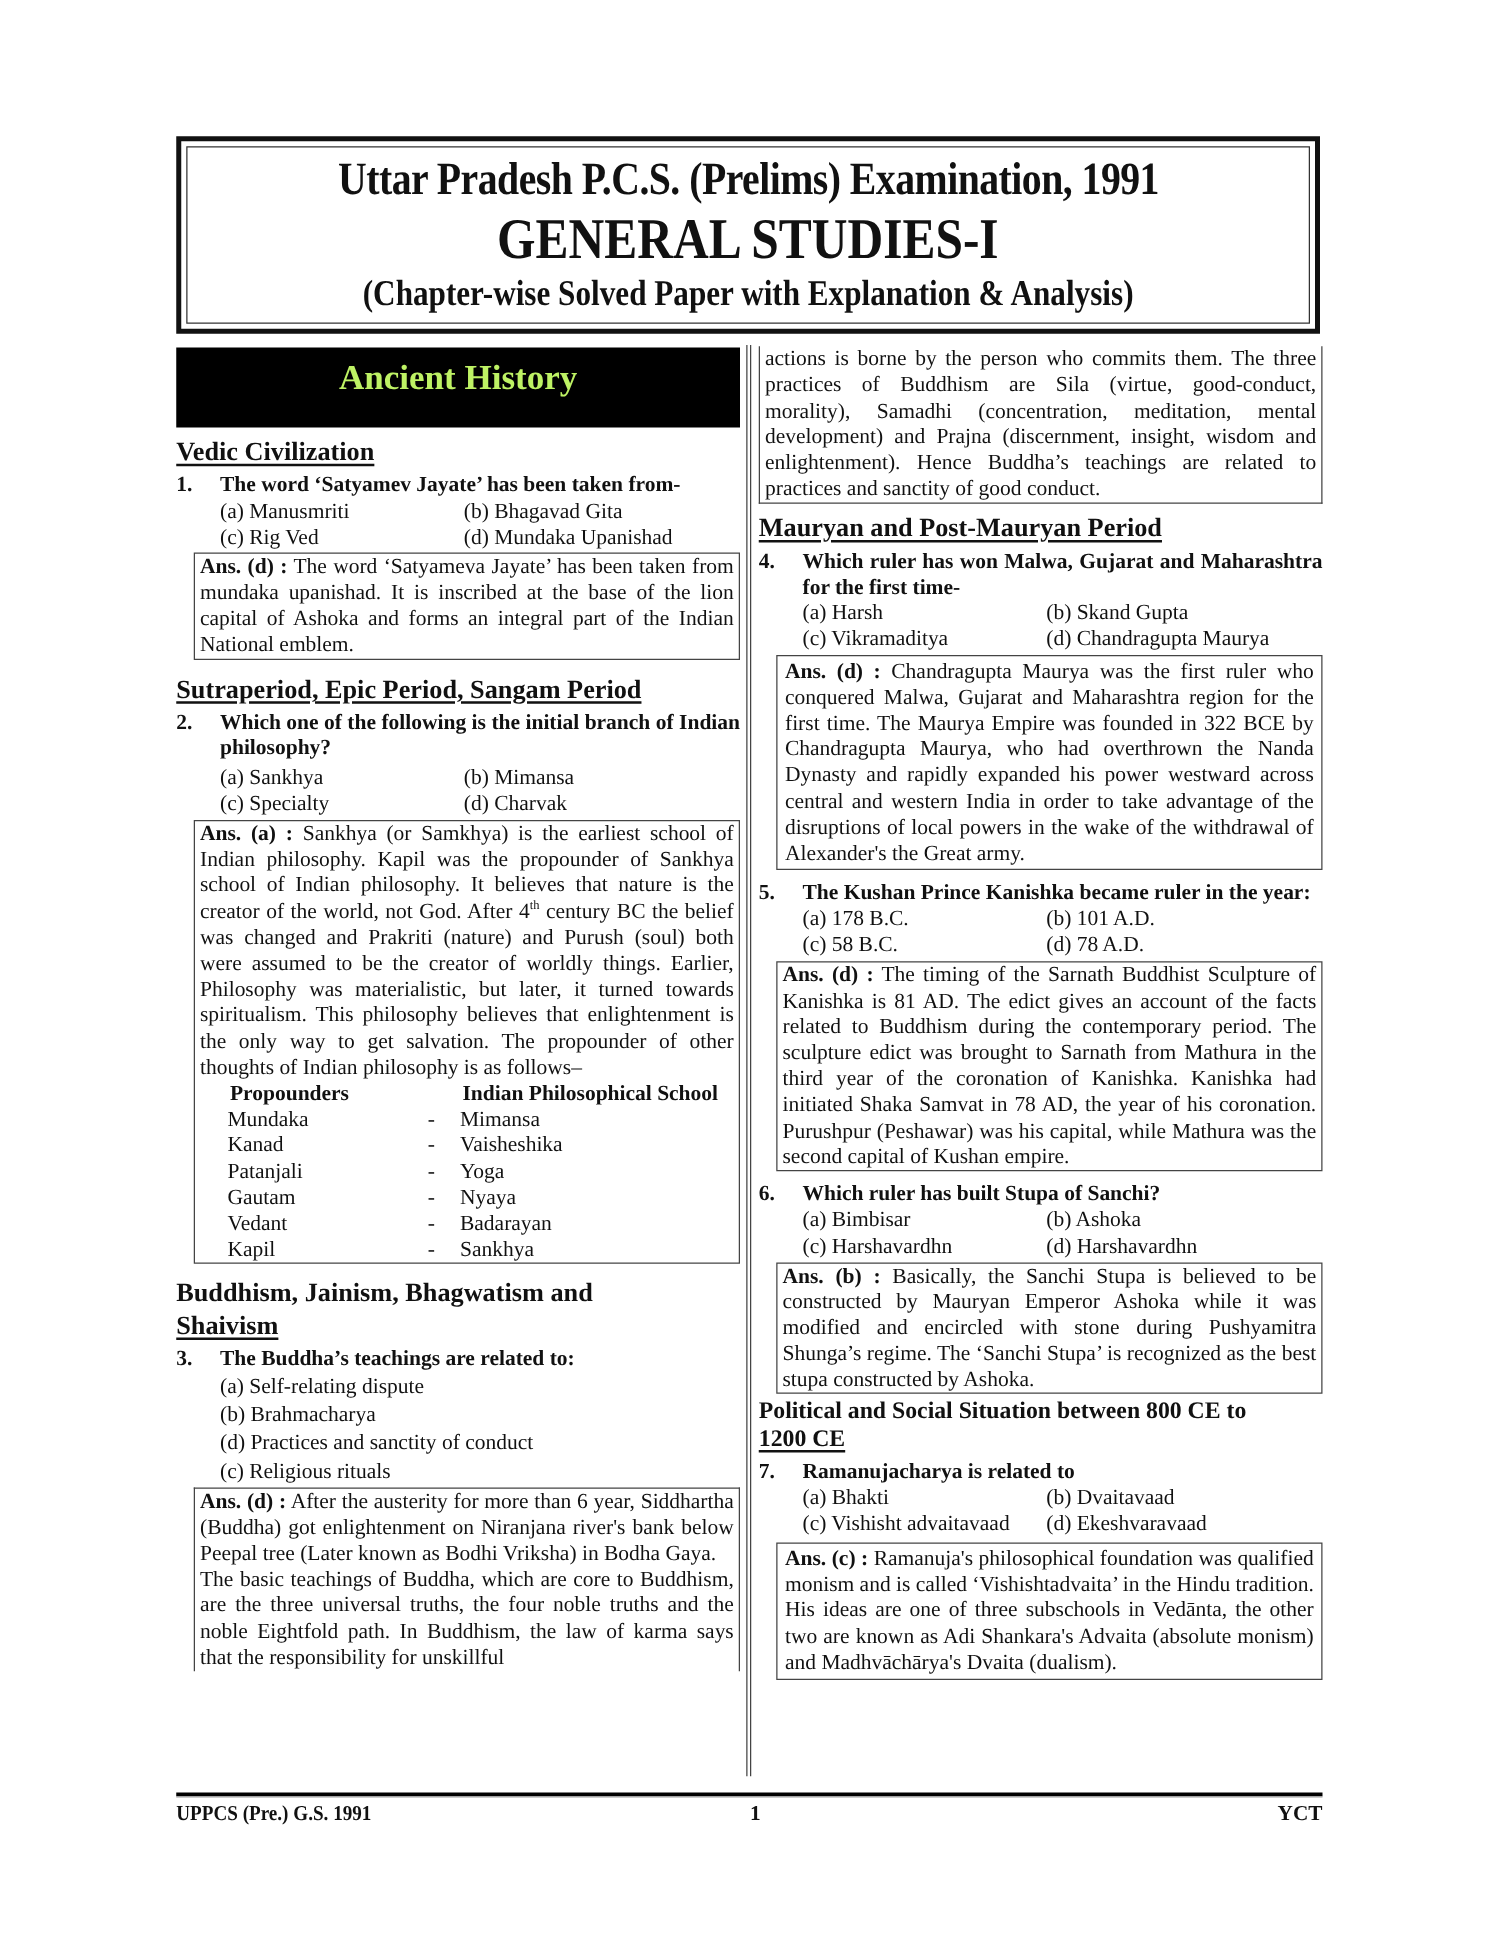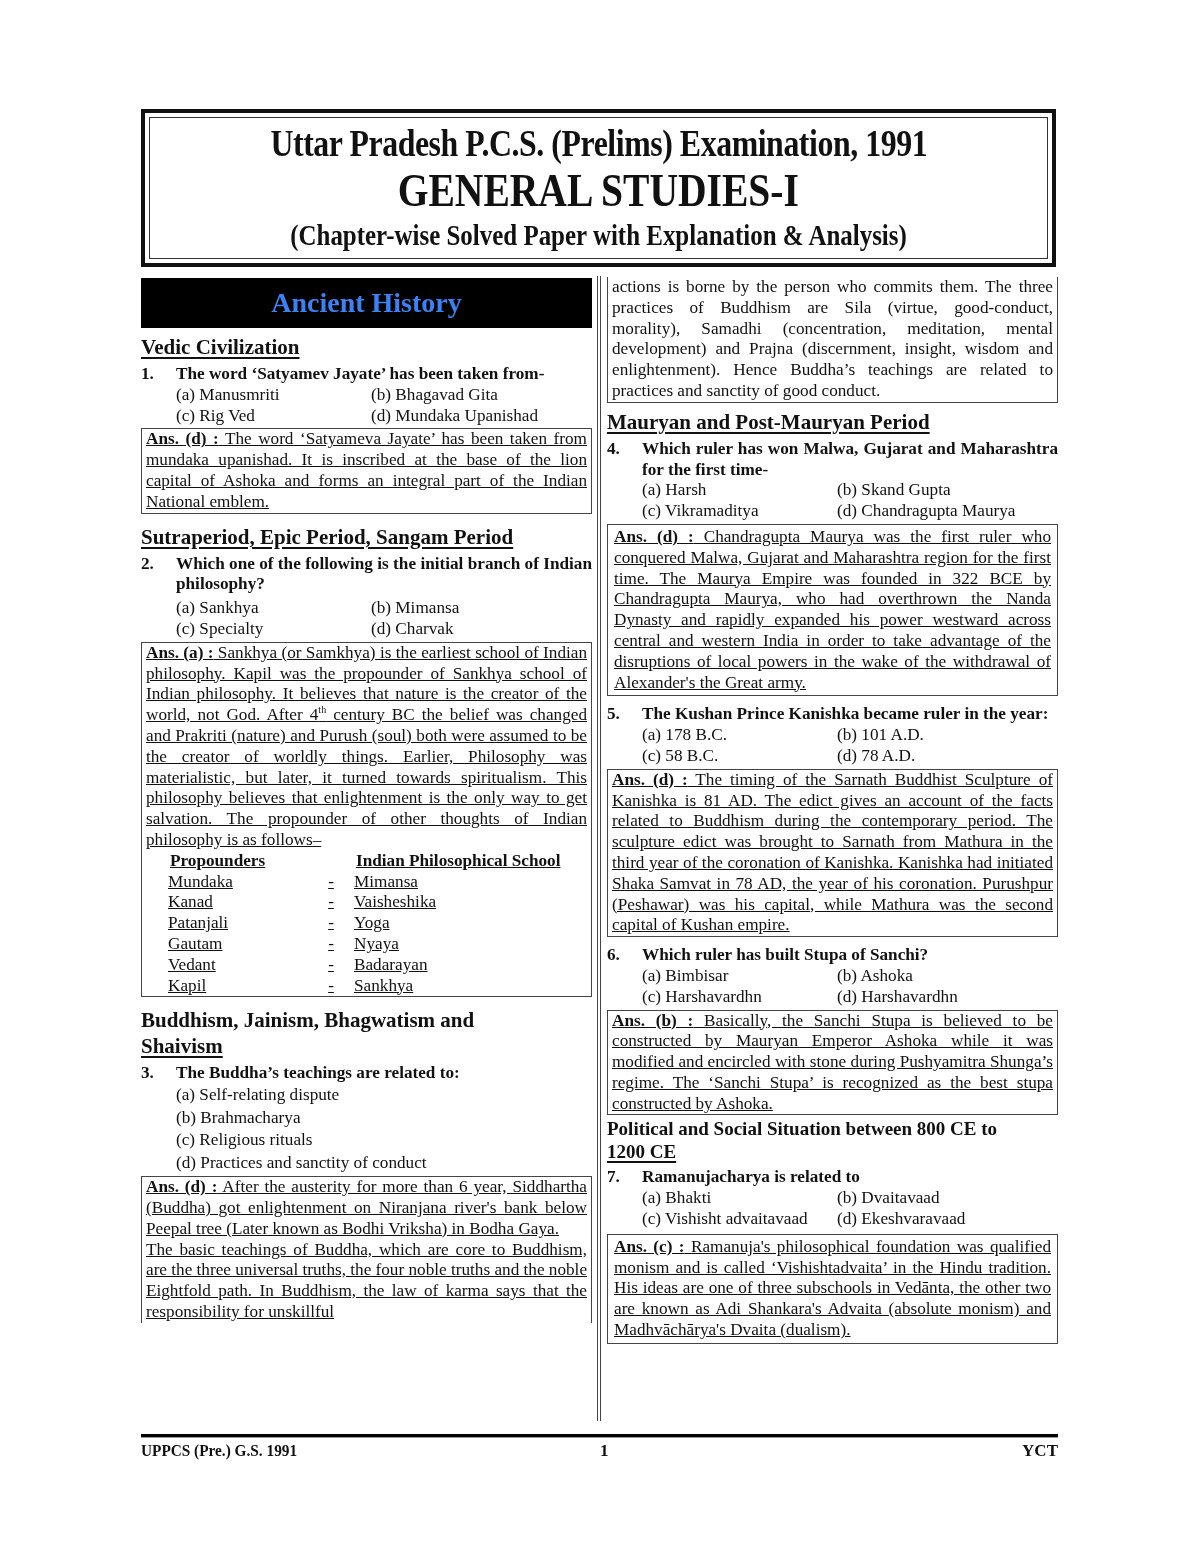--- a/index.html
+++ b/index.html
@@ -12,33 +12,33 @@
   .title-line1 { font-weight: bold; font-size: 37px; line-height: 44px; letter-spacing: -0.5px; transform: scaleX(0.86); white-space: nowrap; }
   .title-line2 { font-weight: bold; font-size: 46px; line-height: 50px; transform: scaleX(0.86); white-space: nowrap; }
   .title-line3 { font-weight: bold; font-size: 29px; line-height: 38px; transform: scaleX(0.86); white-space: nowrap; }
 
   
   .col { position: absolute; top: 278px; font-size: 17.2px; line-height: 20.8px; }
   .col-left { left: 141px; width: 451px; }
   .col-right { left: 607px; width: 451px; top: 277px; }
   .divider { position: absolute; left: 597px; top: 276px; height: 1145px; width: 4px; border-left: 1.5px solid #444; border-right: 1.5px solid #444; box-sizing: border-box; }
 
-  .section-banner { background: #000; color: #3b82f6; font-weight: bold; font-size: 28px; text-align: center; height: 50px; line-height: 50px; margin-bottom: 6px; }
+  .section-banner { background: #000; color: #bef264; font-weight: bold; font-size: 28px; text-align: center; height: 64px; line-height: 50px; margin-bottom: 6px; }
   .chapter { font-weight: bold; font-size: 21px; line-height: 26px; text-decoration: underline; text-decoration-thickness: 2px; text-underline-offset: 3px; margin: 2px 0 4px 0; }
   .chapter .ul { text-decoration: underline; text-decoration-thickness: 2px; text-underline-offset: 3px; }
 
   .question { display: flex; font-weight: bold; text-align: justify; margin-top: 2px; }
   .q-num { width: 35px; flex: 0 0 35px; }
   .q-text { flex: 1; text-align-last: left; }
   .options { padding-left: 35px; }
   .opt-grid { display: grid; grid-template-columns: 195px 1fr; }
   .opt-grid.right { grid-template-columns: 195px 1fr; }
   .opt-list div { }
 
-  .ans-box { border: 1.5px solid #444; padding: 0 4px; margin: 2px 0 8px 0; text-align: justify; text-decoration: underline; }
+  .ans-box { border: 1.5px solid #444; padding: 0 4px; margin: 2px 0 8px 14px; text-align: justify; }
   .ans-box.right { padding: 2px 6px; }
   .ans-label { font-weight: bold; }
   .ans-box p { margin: 0; text-align: justify; }
 
   .table { margin-top: 0; }
   .trow { display: grid; grid-template-columns: 140px 46px 1fr; padding-left: 22px; }
   .trow.head { font-weight: bold; padding-left: 24px; }
   .trow .dash { text-align: center; }
 
   .cont-box { border: 1.5px solid #444; border-top: none; padding: 0 4px; text-align: justify; margin-bottom: 6px; }
@@ -144,22 +144,22 @@
       <div class="ul" style="display:inline-block">Shaivism</div>
     </div>
 
     <div class="question" style="margin-top:4px">
       <span class="q-num">3.</span>
       <span class="q-text">The Buddha’s teachings are related to:</span>
     </div>
     <div class="options opt-list" style="line-height:22.5px">
       <div>(a) Self-relating dispute</div>
       <div>(b) Brahmacharya</div>
+      <div>(d) Practices and sanctity of conduct</div>
       <div>(c) Religious rituals</div>
-      <div>(d) Practices and sanctity of conduct</div>
     </div>
     <div class="ans-box" style="border-bottom:none; margin-bottom:0">
       <p><span class="ans-label">Ans. (d) :</span><span> After the austerity for more than 6 year, Siddhartha (Buddha) got enlightenment on Niranjana river's bank below Peepal tree (Later known as Bodhi Vriksha) in Bodha Gaya.</span></p>
       <p>The basic teachings of Buddha, which are core to Buddhism, are  the three universal truths, the four noble truths and the noble Eightfold path. In Buddhism, the law of karma says that the responsibility for unskillful</p>
     </div>
   </div>
 
   <div class="col col-right">
     <div class="cont-box">
       <p style="margin:0">actions is borne by the person who commits them. The three practices of Buddhism are Sila (virtue, good-conduct, morality), Samadhi (concentration, meditation, mental development) and Prajna (discernment, insight, wisdom and enlightenment). Hence Buddha’s teachings are related to practices and sanctity of good conduct.</p>

